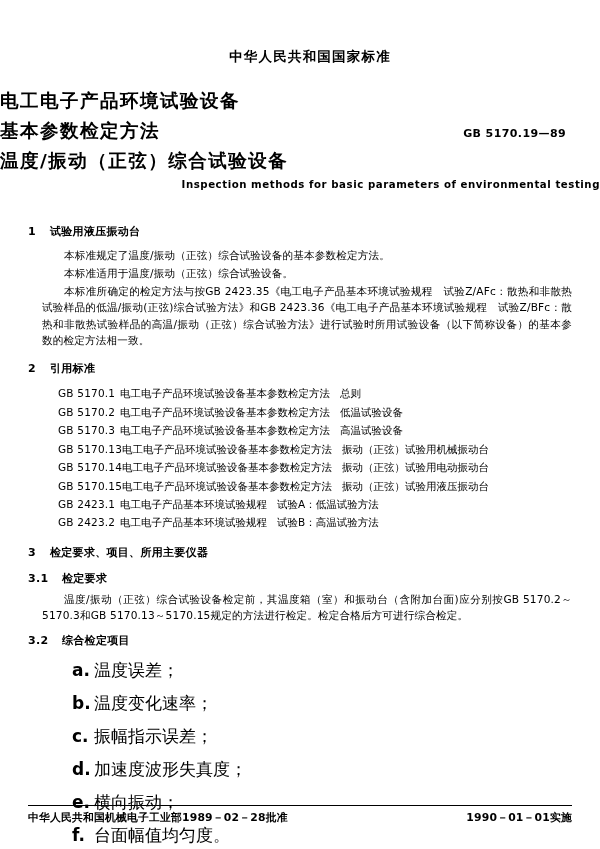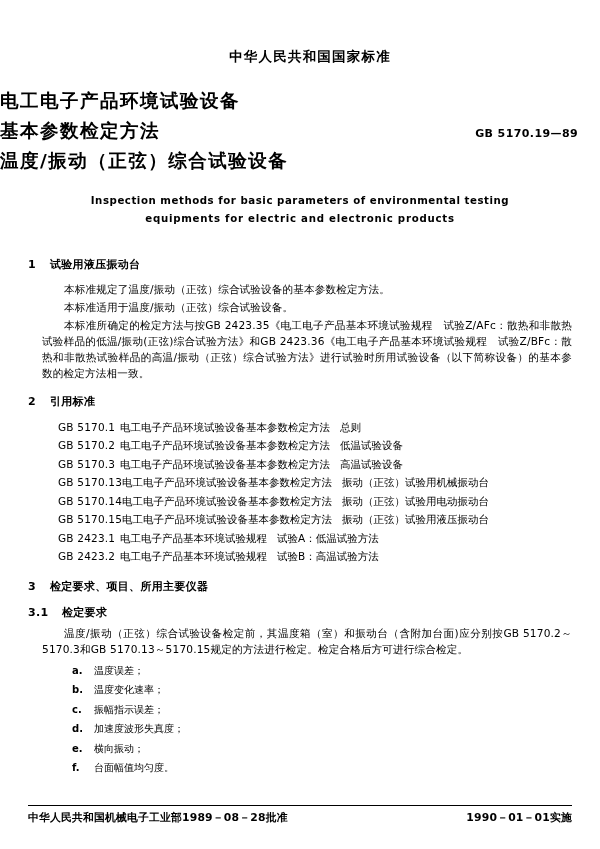--- a/index.html
+++ b/index.html
@@ -41,36 +41,35 @@
   .main-title {
     text-align: left;
     font-size: 18.5px;
     font-weight: bold;
     letter-spacing: 1.5px;
     line-height: 1.62;
     padding-right: 48px;
   }
   .std-number {
     position: absolute;
-    right: 22px;
+    right: 34px;
     top: 41px;
     font-size: 11px;
     font-weight: bold;
     letter-spacing: 0.4px;
     white-space: nowrap;
     text-align: center;
   }
 
   .en-title {
-    text-align: center;
+    text-align: right;
     font-size: 10.2px;
     font-weight: bold;
     line-height: 1.72;
     letter-spacing: 0.55px;
-    margin-top: 16px;
   }
   .en-title div:nth-child(2) { letter-spacing: 0.75px; }
 
   
   .body {
     margin: 30px 28px 0 28px;
     font-size: 10.6px;
     line-height: 1.5;
   }
   .sec-head {
@@ -131,21 +130,21 @@
   }
 
   
   .item-list {
     margin: 4px 0 0 44px;
     padding: 0;
     list-style: none;
   }
   .item-list li {
     line-height: 1.95;
-    font-size: 10px;
+    font-size: 17px;
   }
   .item-letter {
     font-weight: bold;
     display: inline-block;
     width: 22px;
     font-style: normal;
   }
 
   
   .footer {
@@ -178,21 +177,20 @@
     <div class="main-title">
       <div>电工电子产品环境试验设备</div>
       <div>基本参数检定方法</div>
       <div>温度/振动（正弦）综合试验设备</div>
     </div>
     <div class="std-number">GB 5170.19—89</div>
   </div>
 
   <div class="en-title">
     <div>Inspection methods for basic parameters of environmental testing</div>
-    <div>equipments  for electric and electronic products</div>
   </div>
 
   <div class="body">
 
     <div class="sec-head">
       <span class="num">1</span><span>试验用液压振动台</span>
     </div>
     <div class="para-block">
       <p class="para nohang">本标准规定了温度/振动（正弦）综合试验设备的基本参数检定方法。</p>
       <p class="para nohang">本标准适用于温度/振动（正弦）综合试验设备。</p>
@@ -249,20 +247,23 @@
       <span class="num">3</span><span>检定要求、项目、所用主要仪器</span>
     </div>
 
     <div class="subsec-head">
       <span class="num">3.1</span><span>检定要求</span>
     </div>
     <div class="para-block">
       <p class="para">温度/振动（正弦）综合试验设备检定前，其温度箱（室）和振动台（含附加台面)应分别按GB 5170.2～5170.3和GB 5170.13～5170.15规定的方法进行检定。检定合格后方可进行综合检定。</p>
     </div>
 
+    <div class="subsec-head">
+      <span class="num">3.2</span><span>综合检定项目</span>
+    </div>
     <ul class="item-list">
       <li>
         <span class="item-letter">a.</span><span>温度误差；</span>
       </li>
       <li>
         <span class="item-letter">b.</span><span>温度变化速率；</span>
       </li>
       <li>
         <span class="item-letter">c.</span><span>振幅指示误差；</span>
       </li>
@@ -275,18 +276,18 @@
       <li>
         <span class="item-letter">f.</span><span>台面幅值均匀度。</span>
       </li>
     </ul>
 
   </div>
 
   <div class="footer">
     <div class="footer-rule"></div>
     <div class="footer-row">
-      <span>中华人民共和国机械电子工业部1989－08－28批准</span>
+      <span>中华人民共和国机械电子工业部1989－02－28批准</span>
       <span>1990－01－01实施</span>
     </div>
   </div>
 
 </div>
 
 </body></html>

